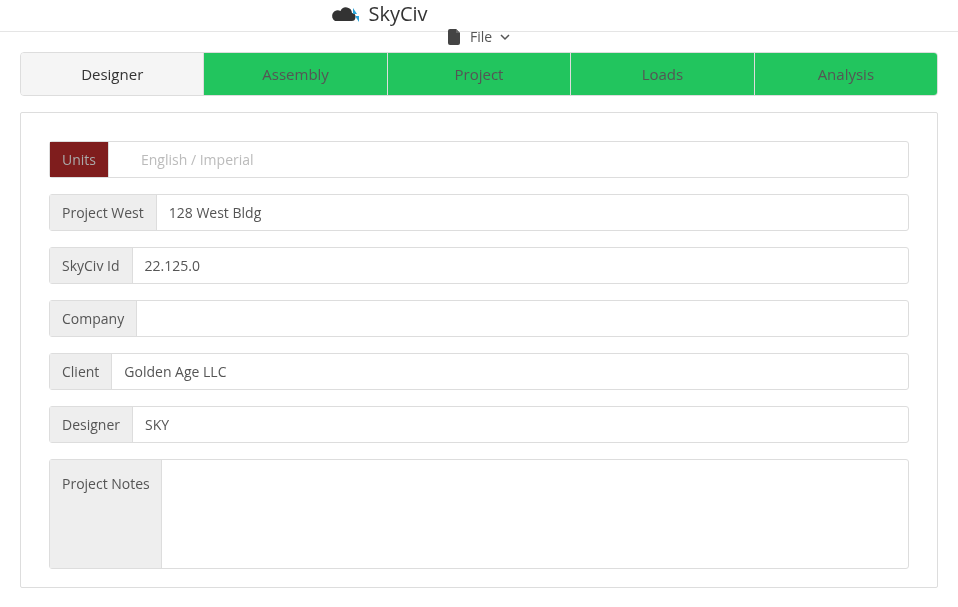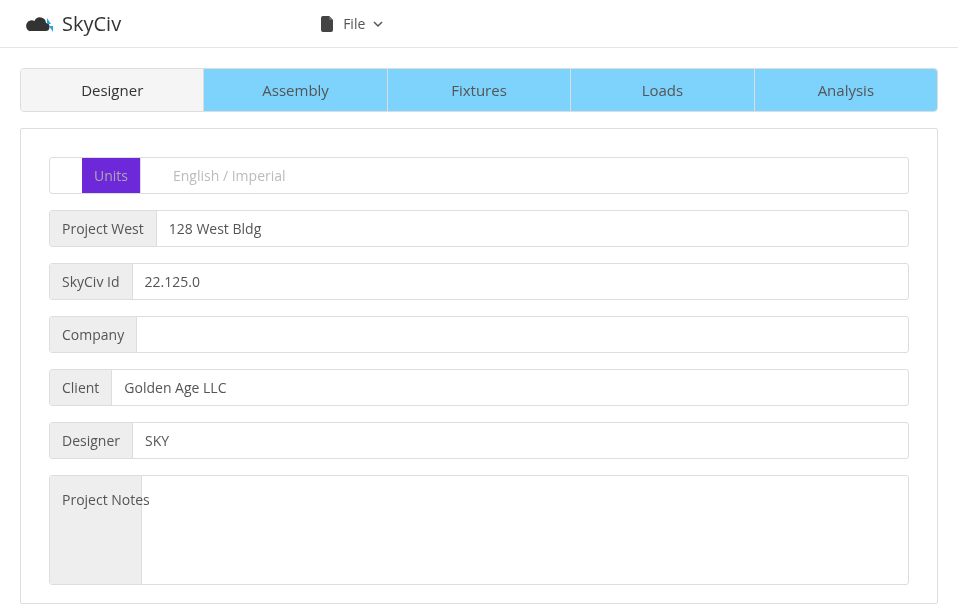--- a/index.html
+++ b/index.html
@@ -6,25 +6,26 @@
     body {
       font-family: "Open Sans", "Helvetica Neue", Arial, sans-serif;
       font-size: 14px;
       color: #555;
       background: #fff;
       width: 958px;
       height: 607px;
       overflow: hidden;
     }
     .topbar {
-      height: 48px;
+      height: 32px;
       border-bottom: 1px solid #e5e5e5;
       display: flex;
       align-items: center;
       padding: 0 24px;
+      flex-direction: column;
     }
     .logo {
       display: flex;
       align-items: center;
       gap: 2px;
       margin-right: 200px;
     }
     .logo-text {
       font-size: 20px;
       color: #333;
@@ -50,21 +51,21 @@
       border-radius: 4px;
       overflow: hidden;
     }
     .tab {
       flex: 1;
       text-align: center;
       padding: 11px 0;
       font-size: 15px;
       color: #555;
       cursor: pointer;
-      background: #7dd3fc;
+      background: #22c55e;
       border-right: 1px solid #ddd;
       position: relative;
     }
     .tab:last-child { border-right: none; }
     .tab.active {
       background: #f5f5f5;
       color: #333;
       font-weight: 400;
     }
     .tab.active::after {
@@ -109,21 +110,21 @@
     .field-label {
       background: #eee;
       color: #555;
       padding: 8px 12px;
       font-size: 14px;
       white-space: nowrap;
       display: flex;
       align-items: center;
       border-right: 1px solid #ddd;
     }
-    .field-row.disabled .field-label { background: #6d28d9; margin-left: 32px; }
+    .field-row.disabled .field-label { background: #7f1d1d; }
     .field-input {
       flex: 1;
       border: none;
       outline: none;
       padding: 8px 12px;
       font-size: 14px;
       color: #555;
       font-family: inherit;
       background: transparent;
     }
@@ -135,21 +136,21 @@
       align-items: stretch;
       height: 110px;
     }
     .notes-label {
       background: #eee;
       color: #555;
       padding: 14px 12px 8px 12px;
       font-size: 14px;
       white-space: nowrap;
       border-right: 1px solid #ddd;
-      width: 92px;
+      width: 112px;
     }
     .notes-textarea {
       flex: 1;
       border: none;
       outline: none;
       padding: 8px 12px;
       font-size: 14px;
       color: #555;
       font-family: inherit;
       resize: none;
@@ -181,21 +182,21 @@
     <svg class="chev" viewBox="0 0 10 10">
       <path d="M1 3 L5 7 L9 3" stroke="#555" stroke-width="1.5" fill="none"></path>
     </svg>
   </div>
 </div>
 
 <div class="main">
   <div class="tabs">
     <div class="tab active"><span>Designer</span></div>
     <div class="tab"><span>Assembly</span></div>
-    <div class="tab"><span>Fixtures</span></div>
+    <div class="tab"><span>Project</span></div>
     <div class="tab"><span>Loads</span></div>
     <div class="tab"><span>Analysis</span></div>
   </div>
 
   <div class="panel">
 
     <div class="field-row disabled">
       <div class="field-label">Units</div>
       <input class="field-input" type="text" disabled="" value="English / Imperial" style="">
     </div>

